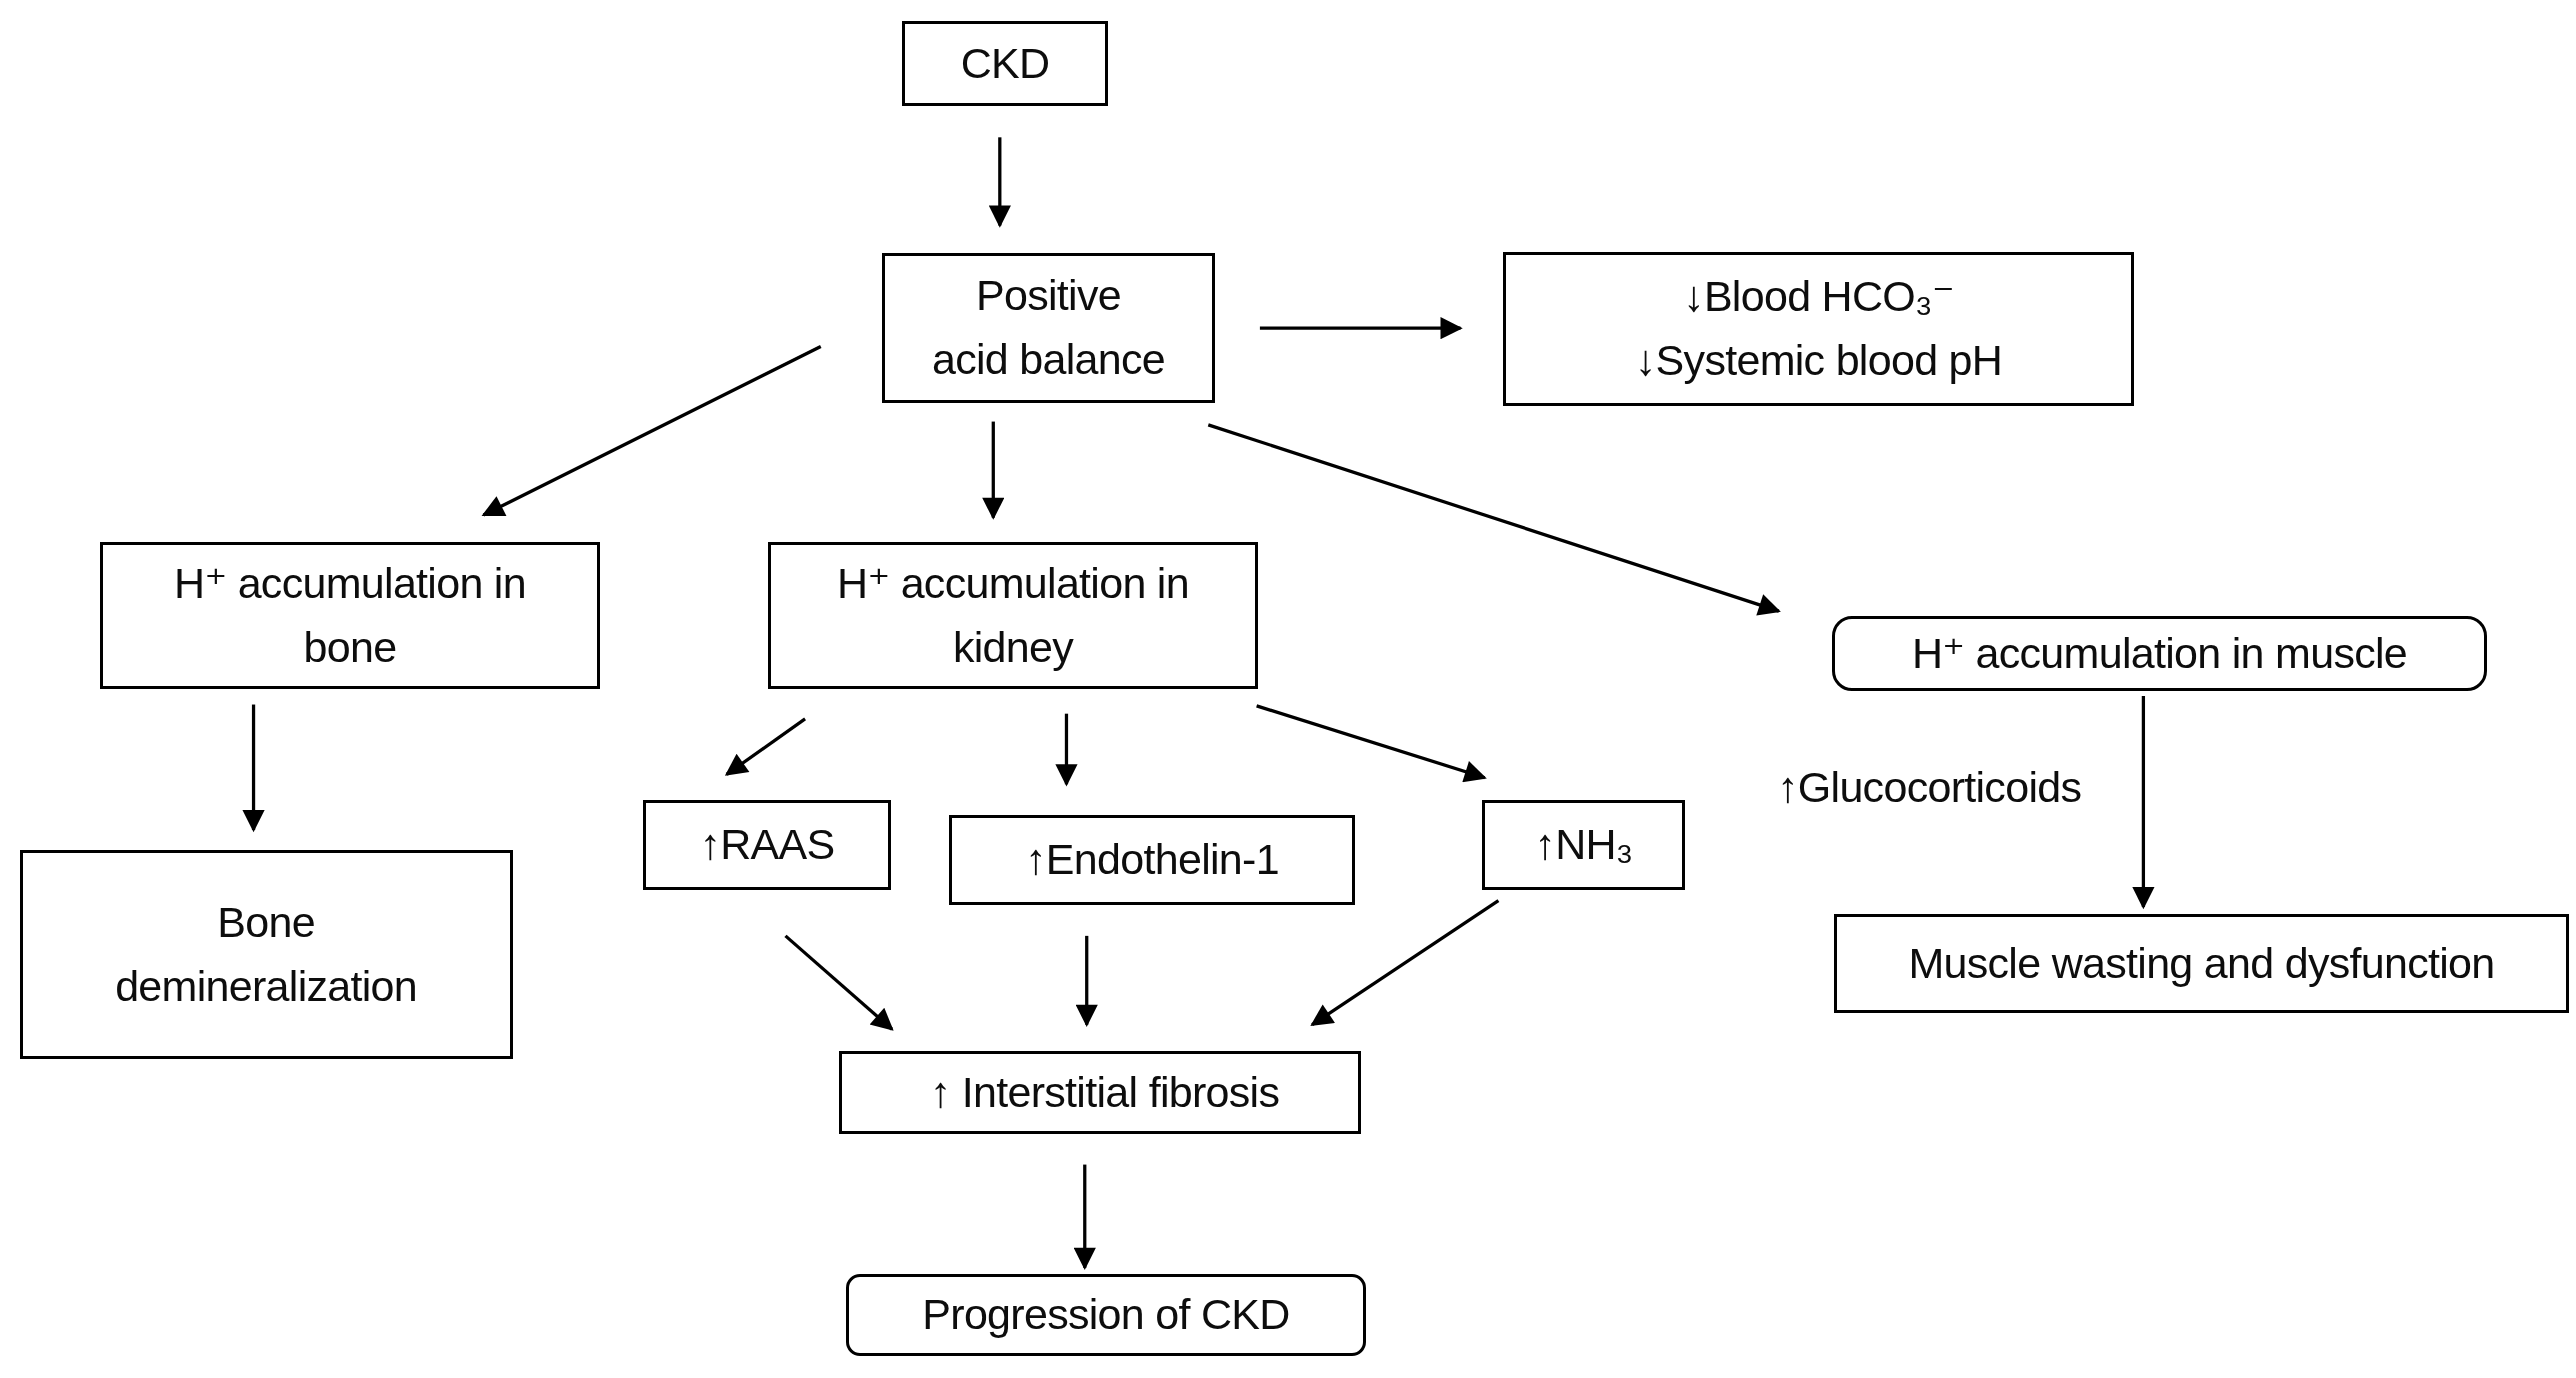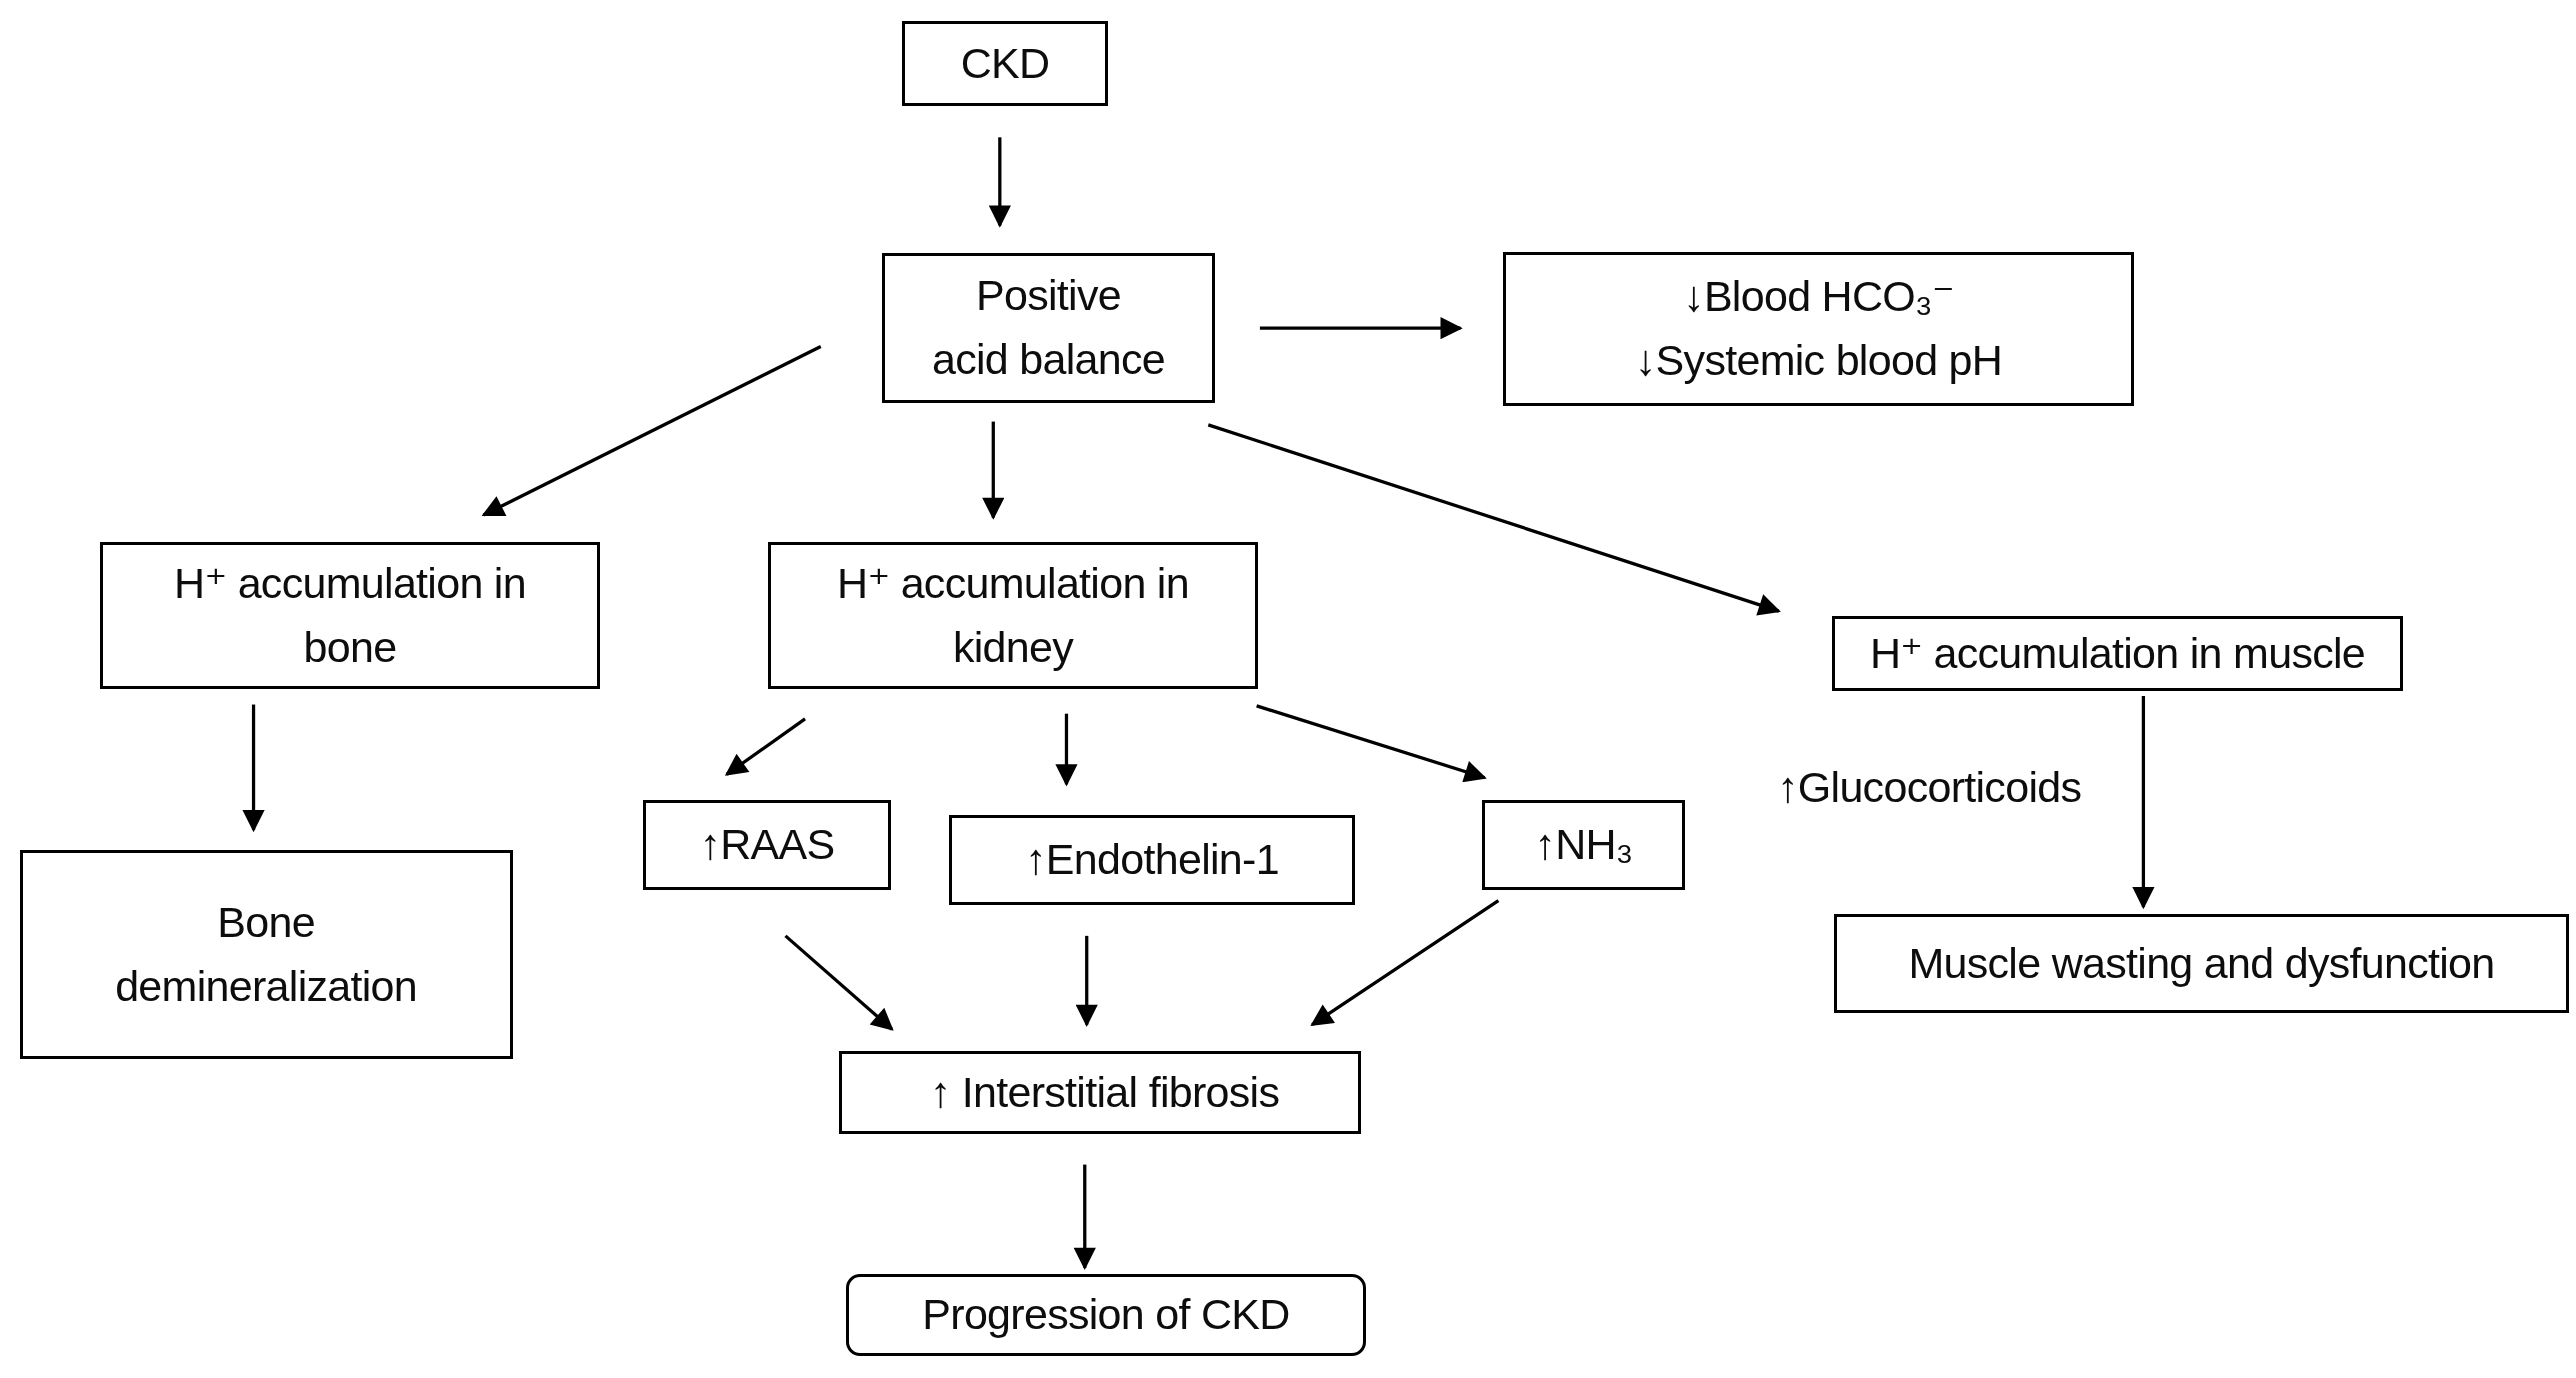--- a/index.html
+++ b/index.html
@@ -90,21 +90,21 @@
   <div class="node" style="left:100px; top:542px; width:500px; height:147px;">
     <span>H⁺ accumulation in</span>
     <span>bone</span>
   </div>
 
   <div class="node" style="left:768px; top:542px; width:490px; height:147px;">
     <span>H⁺ accumulation in</span>
     <span>kidney</span>
   </div>
 
-  <div class="node" style="left:1832px; top:616px; width:571px; height:75px;">
+  <div class="node" style="left:1832px; top:616px; width:655px; height:75px;border-radius:20px;">
     <span>H⁺ accumulation in muscle</span>
   </div>
 
   <div class="node" style="left:19.6px; top:850px; width:493px; height:209px;">
     <span>Bone</span>
     <span>demineralization</span>
   </div>
 
   <div class="node" style="left:623px; top:800px; width:248px; height:90px;margin-left:20px;">
     <span>↑RAAS</span>

